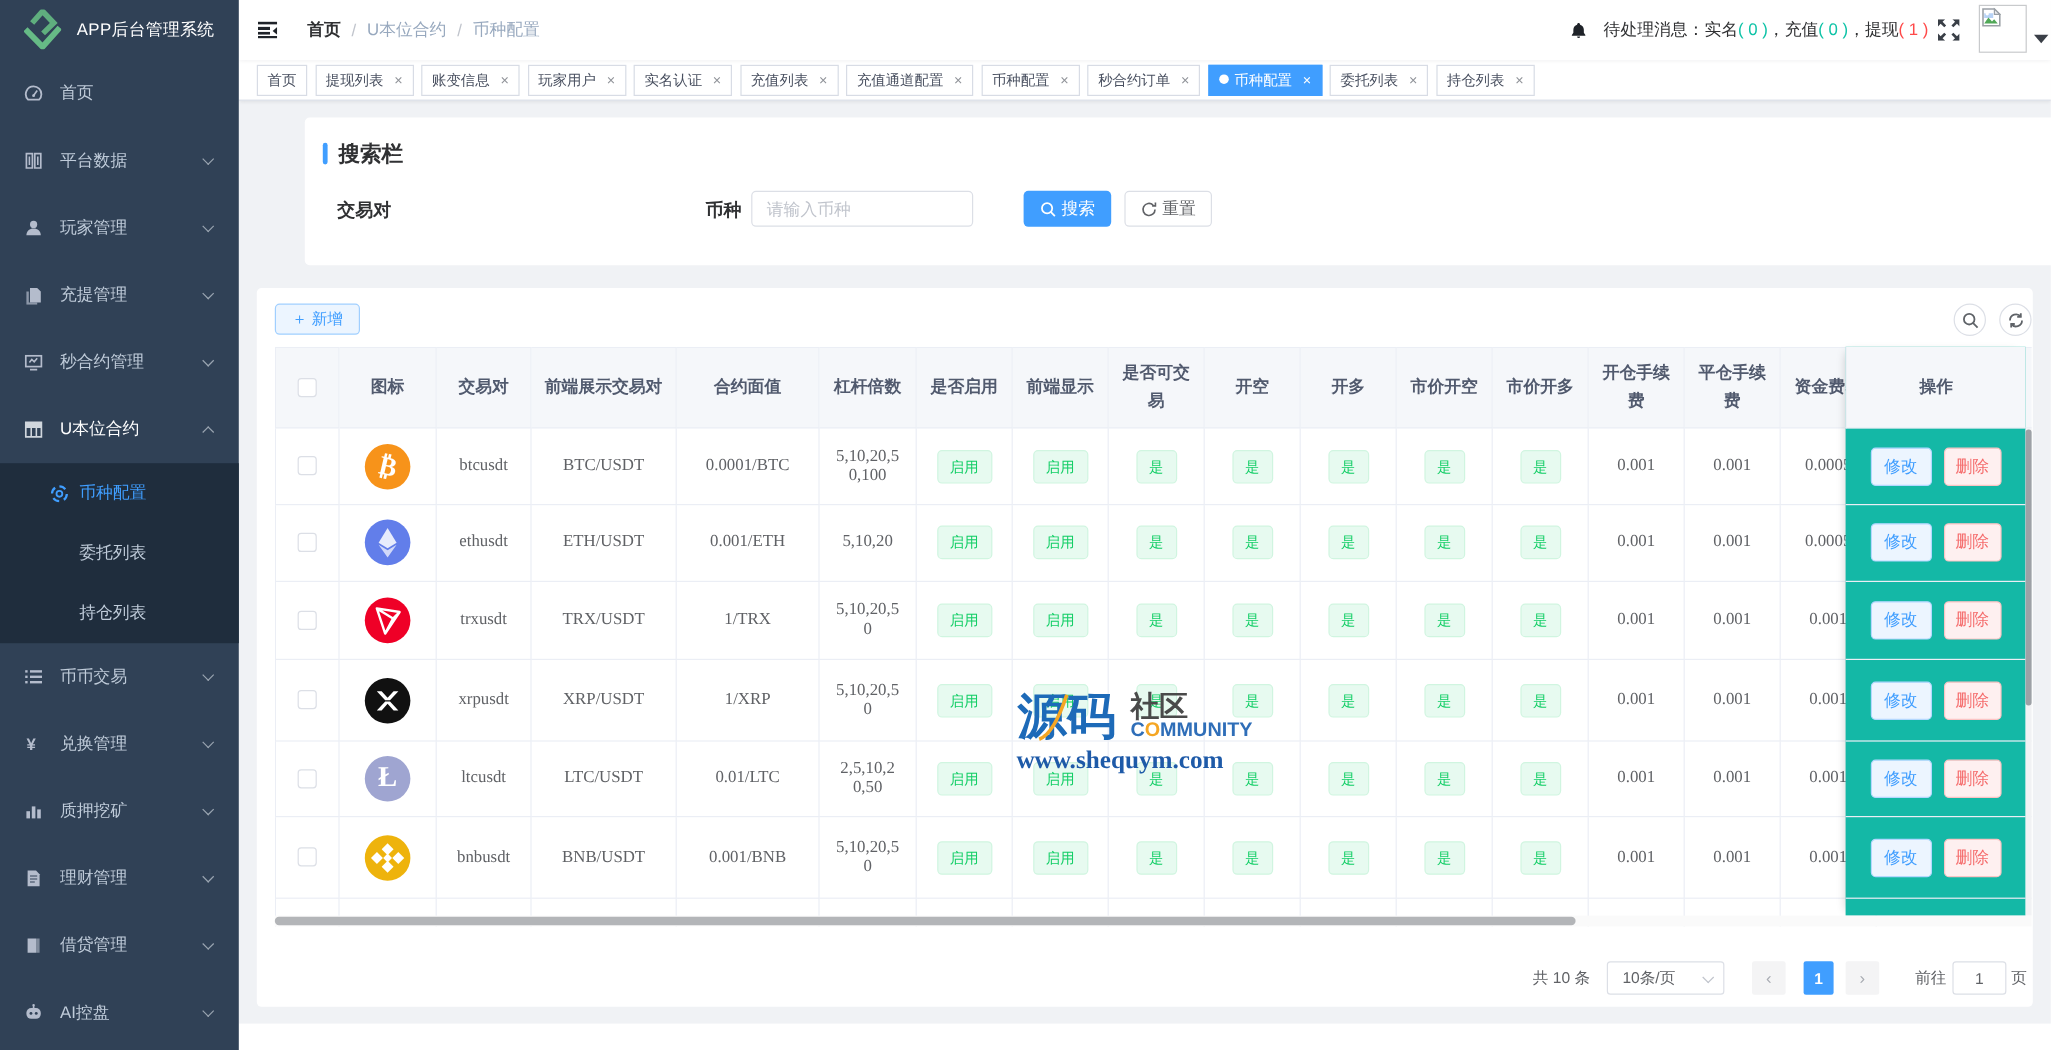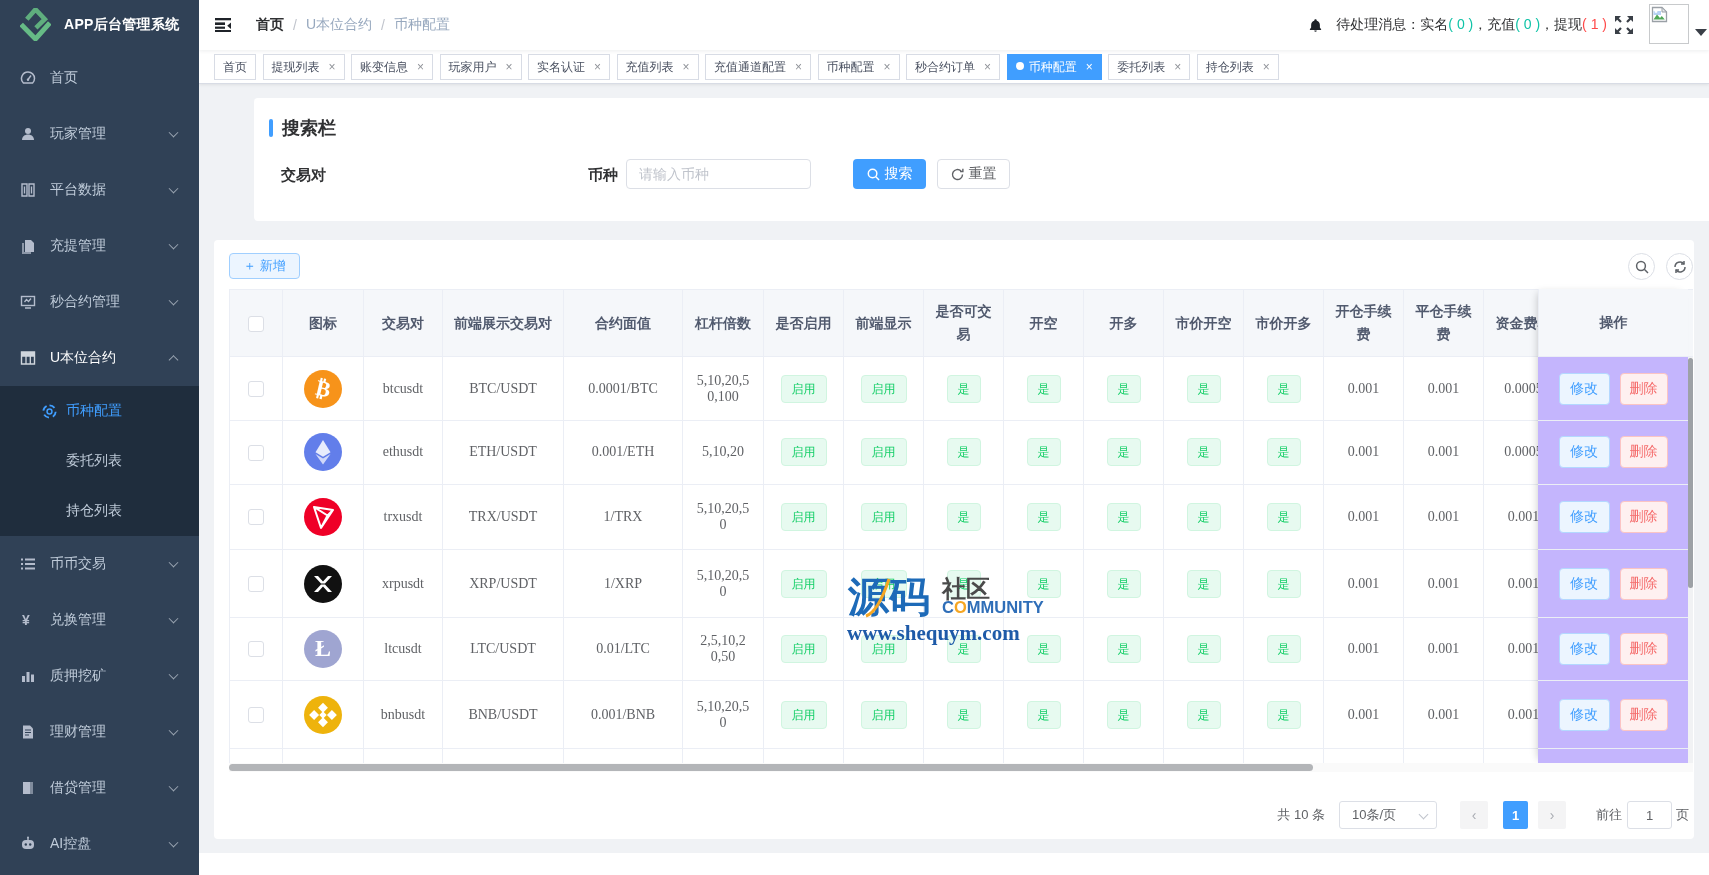--- a/index.html
+++ b/index.html
@@ -1,20 +1,20 @@
 <!DOCTYPE html>
 <html><head>
 <meta charset="utf-8">
 <style>
 * { margin:0; padding:0; box-sizing:border-box; }
 html,body { width:1709px; height:875px; overflow:hidden; background:#fff; font-family:"Liberation Sans",sans-serif; }
 
 #sidebar { position:absolute; left:0; top:0; width:199px; height:875px; background:#304156; z-index:30; }
 #logo { height:50px; display:flex; align-items:center; padding-left:20px; }
-#logo .ttl { color:#fff; font-weight:bold; font-size:14px; margin-left:13px; letter-spacing:.3px; }
+#logo .ttl { color:#fff; font-weight:normal; font-size:14px; margin-left:13px; letter-spacing:.3px; }
 .mi { height:56px; display:flex; align-items:center; color:#bfcbd9; font-size:14px; position:relative; padding-left:20px; }
 .mi .mic { width:24px; height:16px; display:flex; align-items:center; color:#b4bccc; }
 .mi .mtx { margin-left:6px; }
 .mi .arr { position:absolute; right:22px; top:50%; width:7px; height:7px; border-right:1.6px solid #9aa5b1; border-bottom:1.6px solid #9aa5b1; transform:translateY(-70%) rotate(45deg); }
 .mi .arr.up { transform:translateY(-20%) rotate(-135deg); }
 #submenu { background:#1f2d3d; }
 .smi { height:50px; display:flex; align-items:center; padding-left:42px; color:#bfcbd9; font-size:14px; }
 .smi.active { color:#409eff; }
 
 #navbar { position:absolute; left:199px; top:0; width:1510px; height:50px; background:#fff; box-shadow:0 1px 4px rgba(0,21,41,.08); z-index:20; }
@@ -55,21 +55,21 @@
 #cb2 { left:1452px; }
 
 #tblclip { position:absolute; left:15px; top:49px; width:1464px; height:483px; overflow:hidden;font-family:Liberation Serif, serif; }
 table { border-collapse:separate; border-spacing:0; table-layout:fixed; width:1485px; }
 th,td { border-right:1px solid #ebeef5; border-bottom:1px solid #ebeef5; text-align:center; font-size:14px; color:#606266; overflow:hidden; padding:0; box-sizing:border-box; }
 th { background:#f5f7fa; color:#515a6e; font-weight:bold; height:68px; line-height:23px; border-top:1px solid #ebeef5; }
 th:first-child, td:first-child { border-left:1px solid #ebeef5; }
 .tag-g { display:inline-block; background:#e7faf0; border:1px solid #d0f5e0; color:#13ce66; border-radius:4px; font-size:12px; height:28px; line-height:26px; padding:0 10px; }
 .coin { display:inline-block; width:38px; height:38px; border-radius:50%; vertical-align:middle; }
 
-#opcol { position:absolute; left:1324px; top:49px; width:150px; height:474px; background:#c4b5fd; box-shadow:-4px 0 8px -4px rgba(0,0,0,.22); z-index:5; }
+#opcol { position:absolute; left:1324px; top:49px; width:150px; height:474px; background:#14b8a6; box-shadow:-4px 0 8px -4px rgba(0,0,0,.22); z-index:5; }
 #opcol .hd { height:68px; box-sizing:border-box; background:#f5f7fa; border-bottom:1px solid #ebeef5; border-left:1px solid #ebeef5; color:#515a6e; font-weight:bold; font-size:14px; display:flex; align-items:center; justify-content:center; }
 #opcol .rw { border-bottom:1px solid #ebeef5; box-sizing:border-box; display:flex; align-items:center; justify-content:center; gap:10px; }
 .ob { width:51px; height:32px; border-radius:4px; font-size:14px; display:flex; align-items:center; justify-content:center; }
 .ob.edit { background:#ecf5ff; border:1px solid #b3d8ff; color:#409eff; }
 .ob.del { background:#fef0f0; border:1px solid #fbc4c4; color:#f56c6c; width:48px; }
 
 #vsb { position:absolute; left:1474px; top:117px; width:5px; height:406px; background:#f1f2f4; z-index:6; }
 #vsb .th { position:absolute; left:0; top:1px; width:5px; height:230px; background:#9da1a6; border-radius:3px; }
 #hsb { position:absolute; left:15px; top:523px; width:1464px; height:9px; background:#fafafa; z-index:7; }
 #hsb .th { position:absolute; left:0px; top:1px; width:1084px; height:7px; background:#b3b5b8; border-radius:4px; }
@@ -104,35 +104,35 @@
           <path d="M8 2 a6.5 6.5 0 0 1 6.5 6.5 c0 1.8-.7 3.4-1.9 4.5 H3.4 A6.46 6.46 0 0 1 8 2 Z" fill="none" stroke="#b4bccc" stroke-width="1.5"></path>
           <path d="M8 9.5 L11 5.5" stroke="#b4bccc" stroke-width="1.4"></path>
           <circle cx="8" cy="9.7" r="1.2" fill="#b4bccc"></circle>
         </svg>
       </span>
       <span class="mtx">首页</span>
     </div>
   <div class="mi">
       <span class="mic">
         <svg width="16" height="16" viewBox="0 0 16 16">
+          <path d="M2 2 h5 v12 h-5 Z M9 2 h5 v12 h-5 Z" fill="none" stroke="#b4bccc" stroke-width="1.4"></path>
+          <path d="M4.5 4.5 v7 M11.5 4.5 v7" stroke="#b4bccc" stroke-width="1.3"></path>
+        </svg>
+      </span>
+      <span class="mtx">平台数据</span>
+      <span class="arr"></span>
+    </div>
+  <div class="mi">
+      <span class="mic">
+        <svg width="16" height="16" viewBox="0 0 16 16">
           <circle cx="8" cy="5" r="3" fill="#b4bccc"></circle>
           <path d="M2 14 c0-3.3 2.7-5.5 6-5.5 s6 2.2 6 5.5 Z" fill="#b4bccc"></path>
         </svg>
       </span>
       <span class="mtx">玩家管理</span>
-      <span class="arr"></span>
-    </div>
-  <div class="mi">
-      <span class="mic">
-        <svg width="16" height="16" viewBox="0 0 16 16">
-          <path d="M2 2 h5 v12 h-5 Z M9 2 h5 v12 h-5 Z" fill="none" stroke="#b4bccc" stroke-width="1.4"></path>
-          <path d="M4.5 4.5 v7 M11.5 4.5 v7" stroke="#b4bccc" stroke-width="1.3"></path>
-        </svg>
-      </span>
-      <span class="mtx">平台数据</span>
       <span class="arr"></span>
     </div>
   <div class="mi">
       <span class="mic">
         <svg width="16" height="16" viewBox="0 0 16 16">
           <path d="M5 2 h6 l3 3 v9 h-9 Z" fill="#b4bccc"></path>
           <path d="M2 5 h2 v9 h7 v2 h-9 Z" fill="#b4bccc" opacity=".7"></path>
         </svg>
       </span>
       <span class="mtx">充提管理</span>

